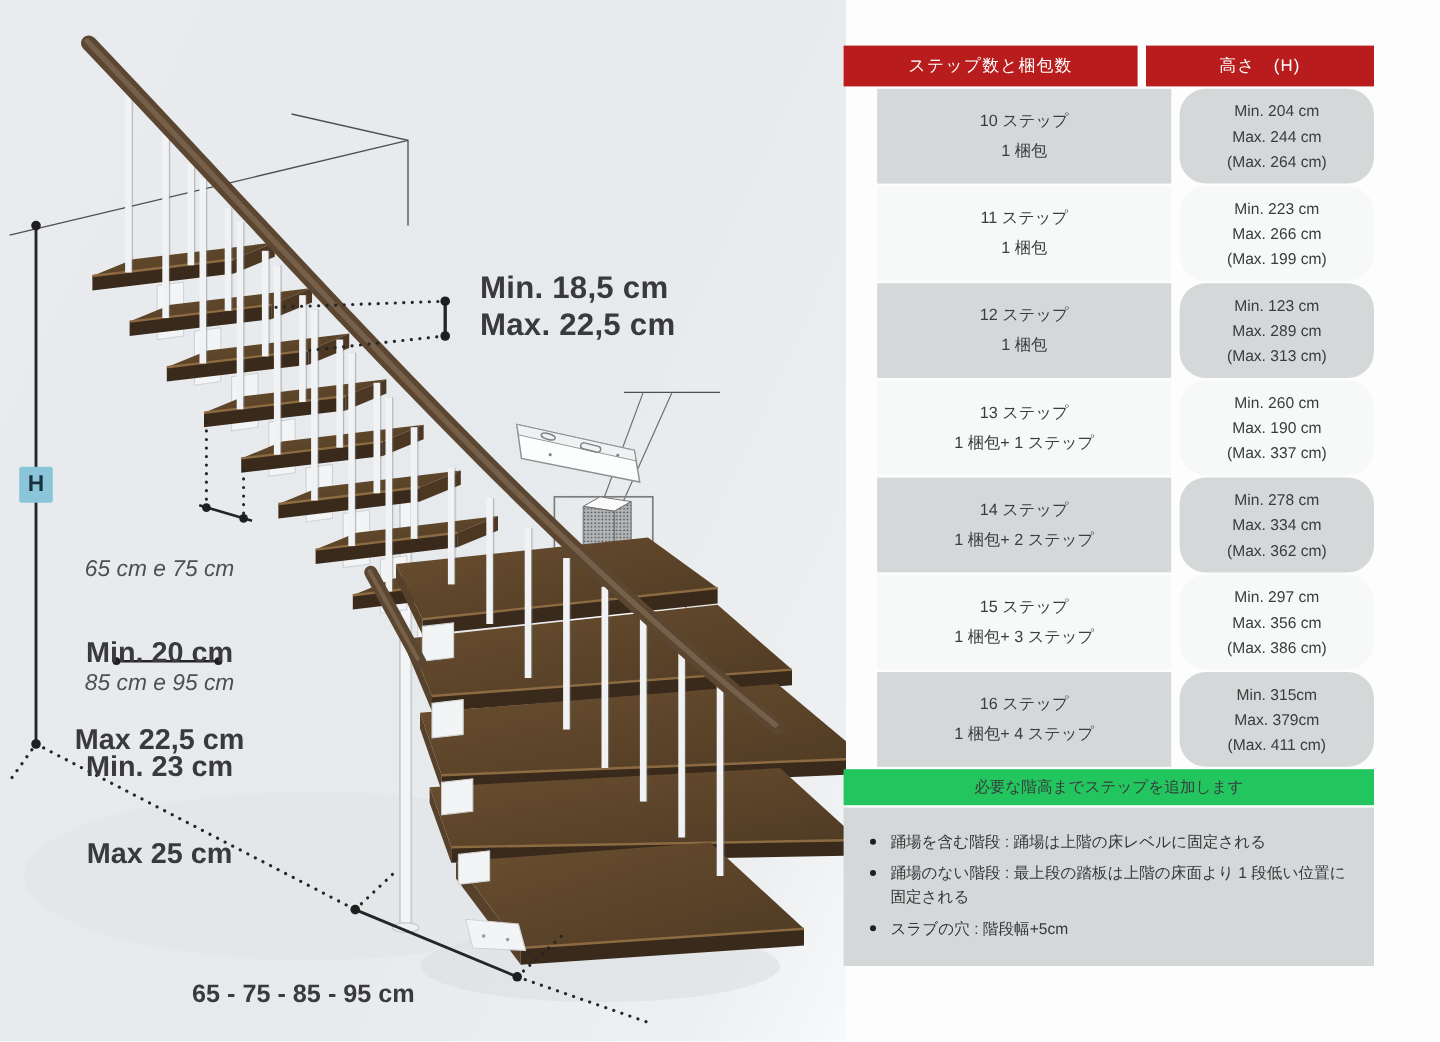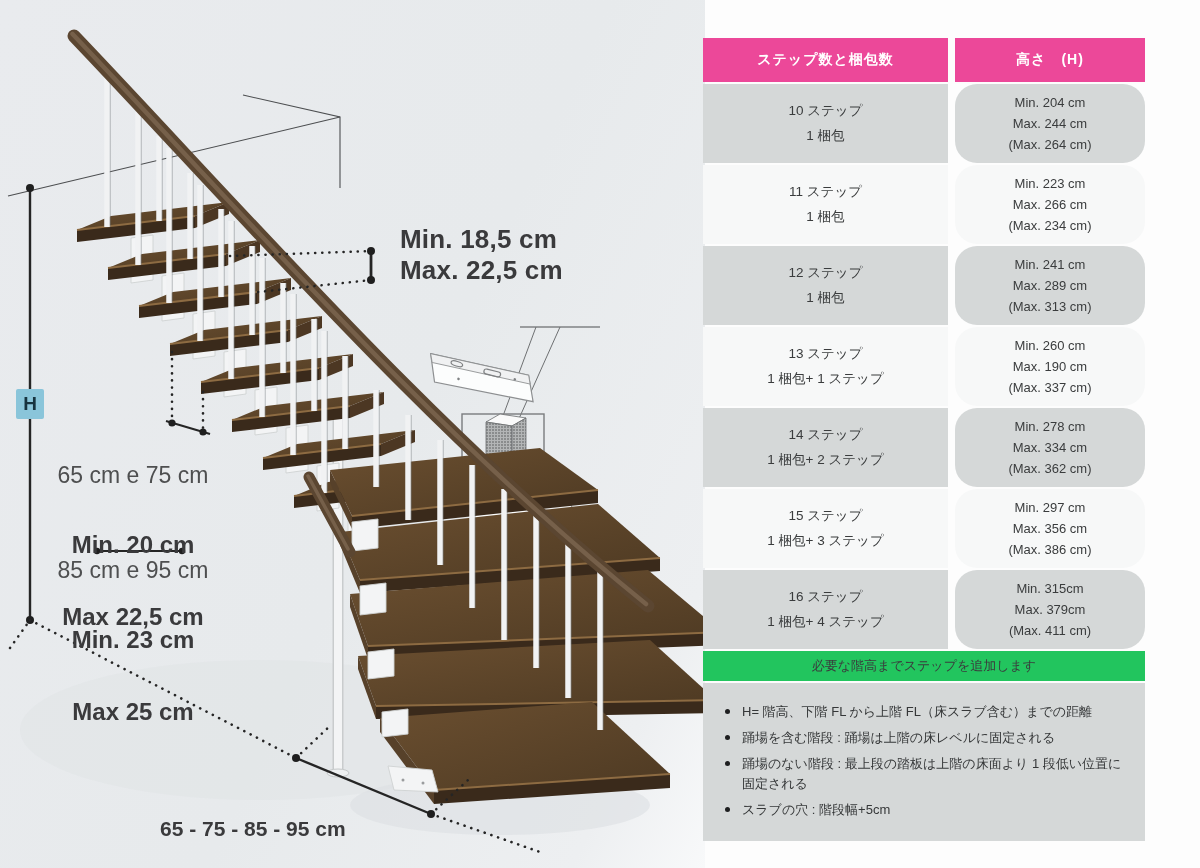--- a/index.html
+++ b/index.html
@@ -11,43 +11,43 @@
   }
   
   .left-panel{
     position:absolute;left:0;top:0;width:705px;height:868px;
     background:linear-gradient(115deg,#e9ebee 0%,#e7eaec 55%,#edeff1 88%,#f8f9fa 100%);
   }
   .left-panel svg{position:absolute;left:0;top:0;}
   .annot{position:absolute;color:#3a3a3c;}
   .rise-annot{left:400px;top:224px;font-size:26px;font-weight:bold;line-height:31px;letter-spacing:.2px;}
   .depth-annot{width:170px;text-align:center;}
-  .depth-annot .it{font-size:23px;color:#4e4f50;line-height:24px;}
+  .depth-annot .it{font-style:italic;font-size:19px;color:#4e4f50;line-height:24px;}
   .depth-annot .b{font-weight:bold;font-size:24px;line-height:28px;margin-top:44px;}
   .depth-small{left:48px;top:463px;}
   .depth-large{left:48px;top:558px;}
   .bottom-width{left:160px;top:804px;font-size:21px;font-weight:bold;margin-top:13px;}
   .h-badge{
     position:absolute;left:16px;top:389px;width:28px;height:30px;
     background:#8ac5da;color:#17333f;font-weight:bold;font-size:19px;
     display:flex;align-items:center;justify-content:center;border-radius:2px;
   }
   
   .spec-table{position:absolute;left:703px;top:38px;width:442px;}
   .t-row{display:flex;gap:7px;margin-bottom:2px;}
   .t-head .cell{
-    height:44px;background:#ec4899;color:#ffffff;font-size:14px;font-weight:bold;
+    height:34px;background:#b91c1c;color:#ffffff;font-size:14px;font-weight:normal;
     display:flex;align-items:center;justify-content:center;letter-spacing:1px;
   }
   .cell-l{flex:0 0 245px;}
   .cell-r{flex:1;}
   .t-data .cell{
     height:79px;display:flex;flex-direction:column;align-items:center;justify-content:center;
   }
-  .t-data .cell-l{font-size:13.5px;gap:7px;}
+  .t-data .cell-l{font-size:13.5px;gap:7px;margin-left:28px;}
   .t-data .cell-r{font-size:13px;line-height:21px;border-radius:22px;}
   .row-gray .cell{background:#d5d8d8;}
   .row-light .cell{background:#f7f8f8;}
   .t-note{
     height:30px;background:#22c55e;margin-bottom:2px;
     display:flex;align-items:center;justify-content:center;font-size:13px;
   }
   .t-foot{
     background:#d5d8d8;padding:13px 16px 15px 22px;
   }
@@ -349,31 +349,31 @@
   </div>
 
   <div class="t-row t-data row-light">
     <div class="cell cell-l">
         <div>11 ステップ</div>
         <div>1 梱包</div>
       </div>
     <div class="cell cell-r">
         <div>Min. 223 cm</div>
         <div>Max. 266 cm</div>
-        <div>(Max. 234 cm)</div>
+        <div>(Max. 199 cm)</div>
       </div>
   </div>
 
   <div class="t-row t-data row-gray">
     <div class="cell cell-l">
         <div>12 ステップ</div>
         <div>1 梱包</div>
       </div>
     <div class="cell cell-r">
-        <div>Min. 241 cm</div>
+        <div>Min. 123 cm</div>
         <div>Max. 289 cm</div>
         <div>(Max. 313 cm)</div>
       </div>
   </div>
 
   <div class="t-row t-data row-light">
     <div class="cell cell-l">
         <div>13 ステップ</div>
         <div>1 梱包+ 1 ステップ</div>
       </div>
@@ -418,24 +418,20 @@
         <div>Max. 379cm</div>
         <div>(Max. 411 cm)</div>
       </div>
   </div>
 
   <div class="t-note">必要な階高までステップを追加します</div>
 
   <div class="t-foot">
     <div class="fn">
         <span class="dot"></span>
-        <span>H= 階高、下階 FL から上階 FL（床スラブ含む）までの距離</span>
-      </div>
-    <div class="fn">
-        <span class="dot"></span>
         <span>踊場を含む階段 : 踊場は上階の床レベルに固定される</span>
       </div>
     <div class="fn">
         <span class="dot"></span>
         <span>踊場のない階段 : 最上段の踏板は上階の床面より 1 段低い位置に固定される</span>
       </div>
     <div class="fn">
         <span class="dot"></span>
         <span>スラブの穴 : 階段幅+5cm</span>
       </div>

